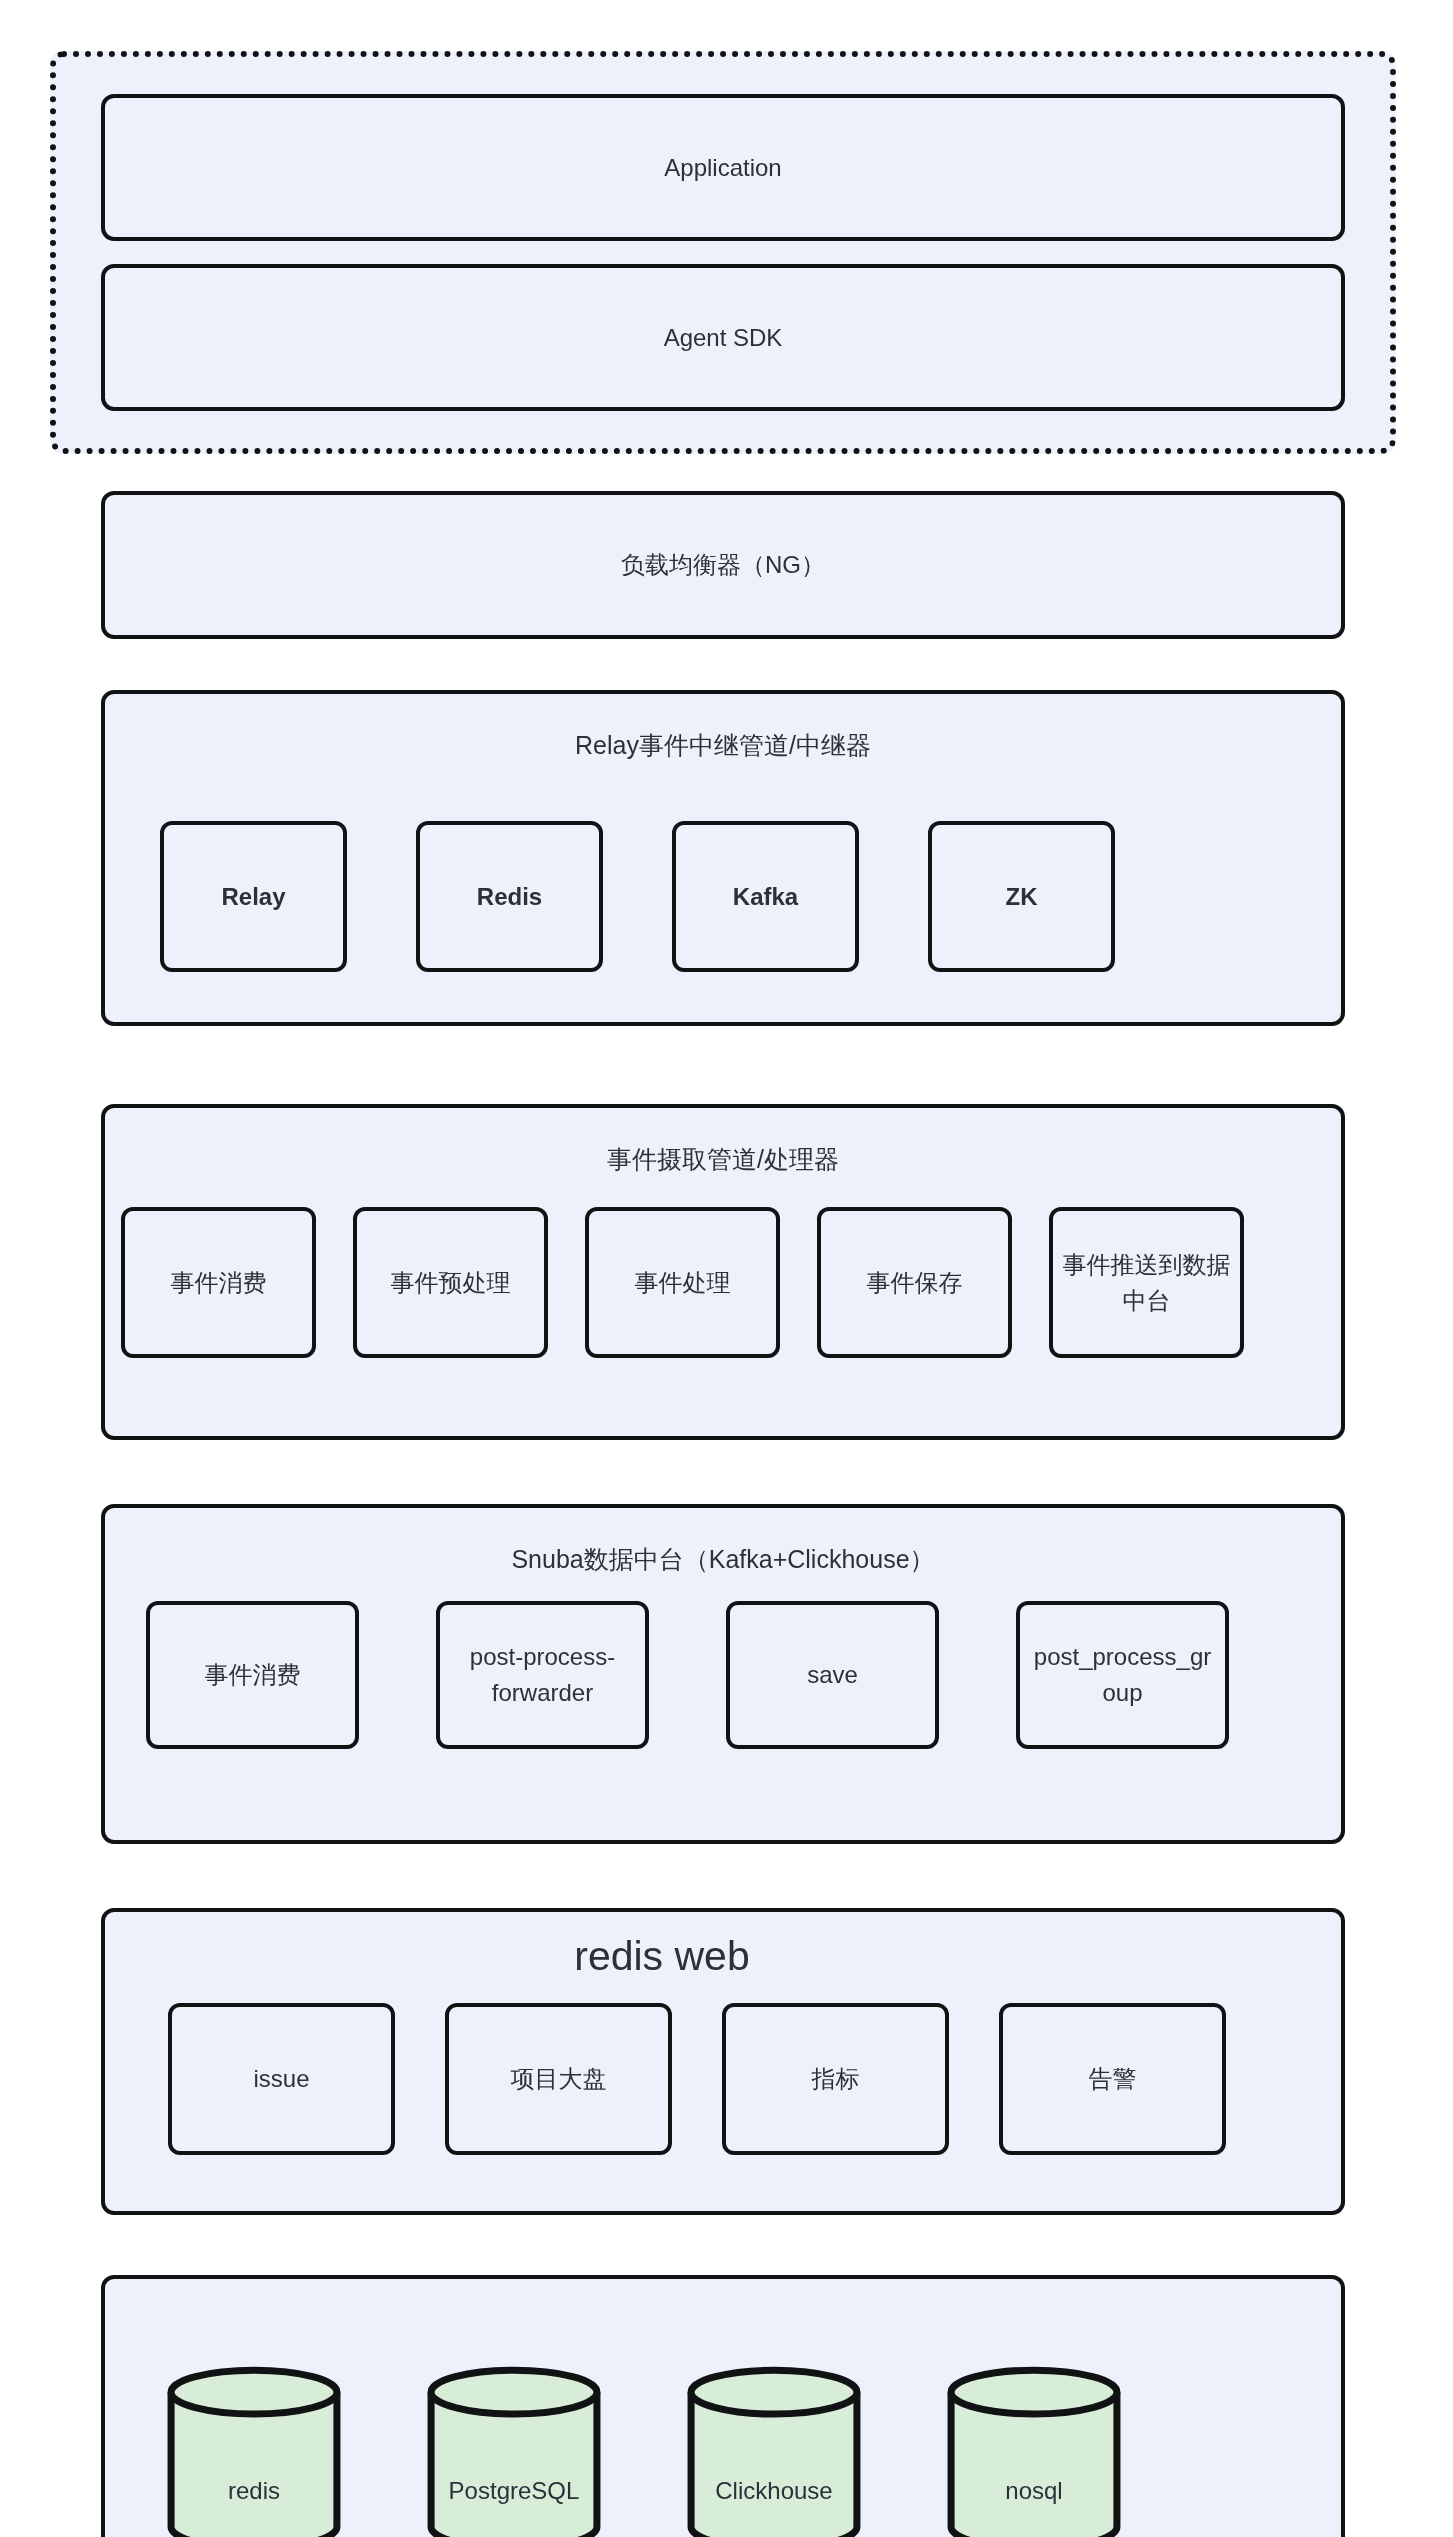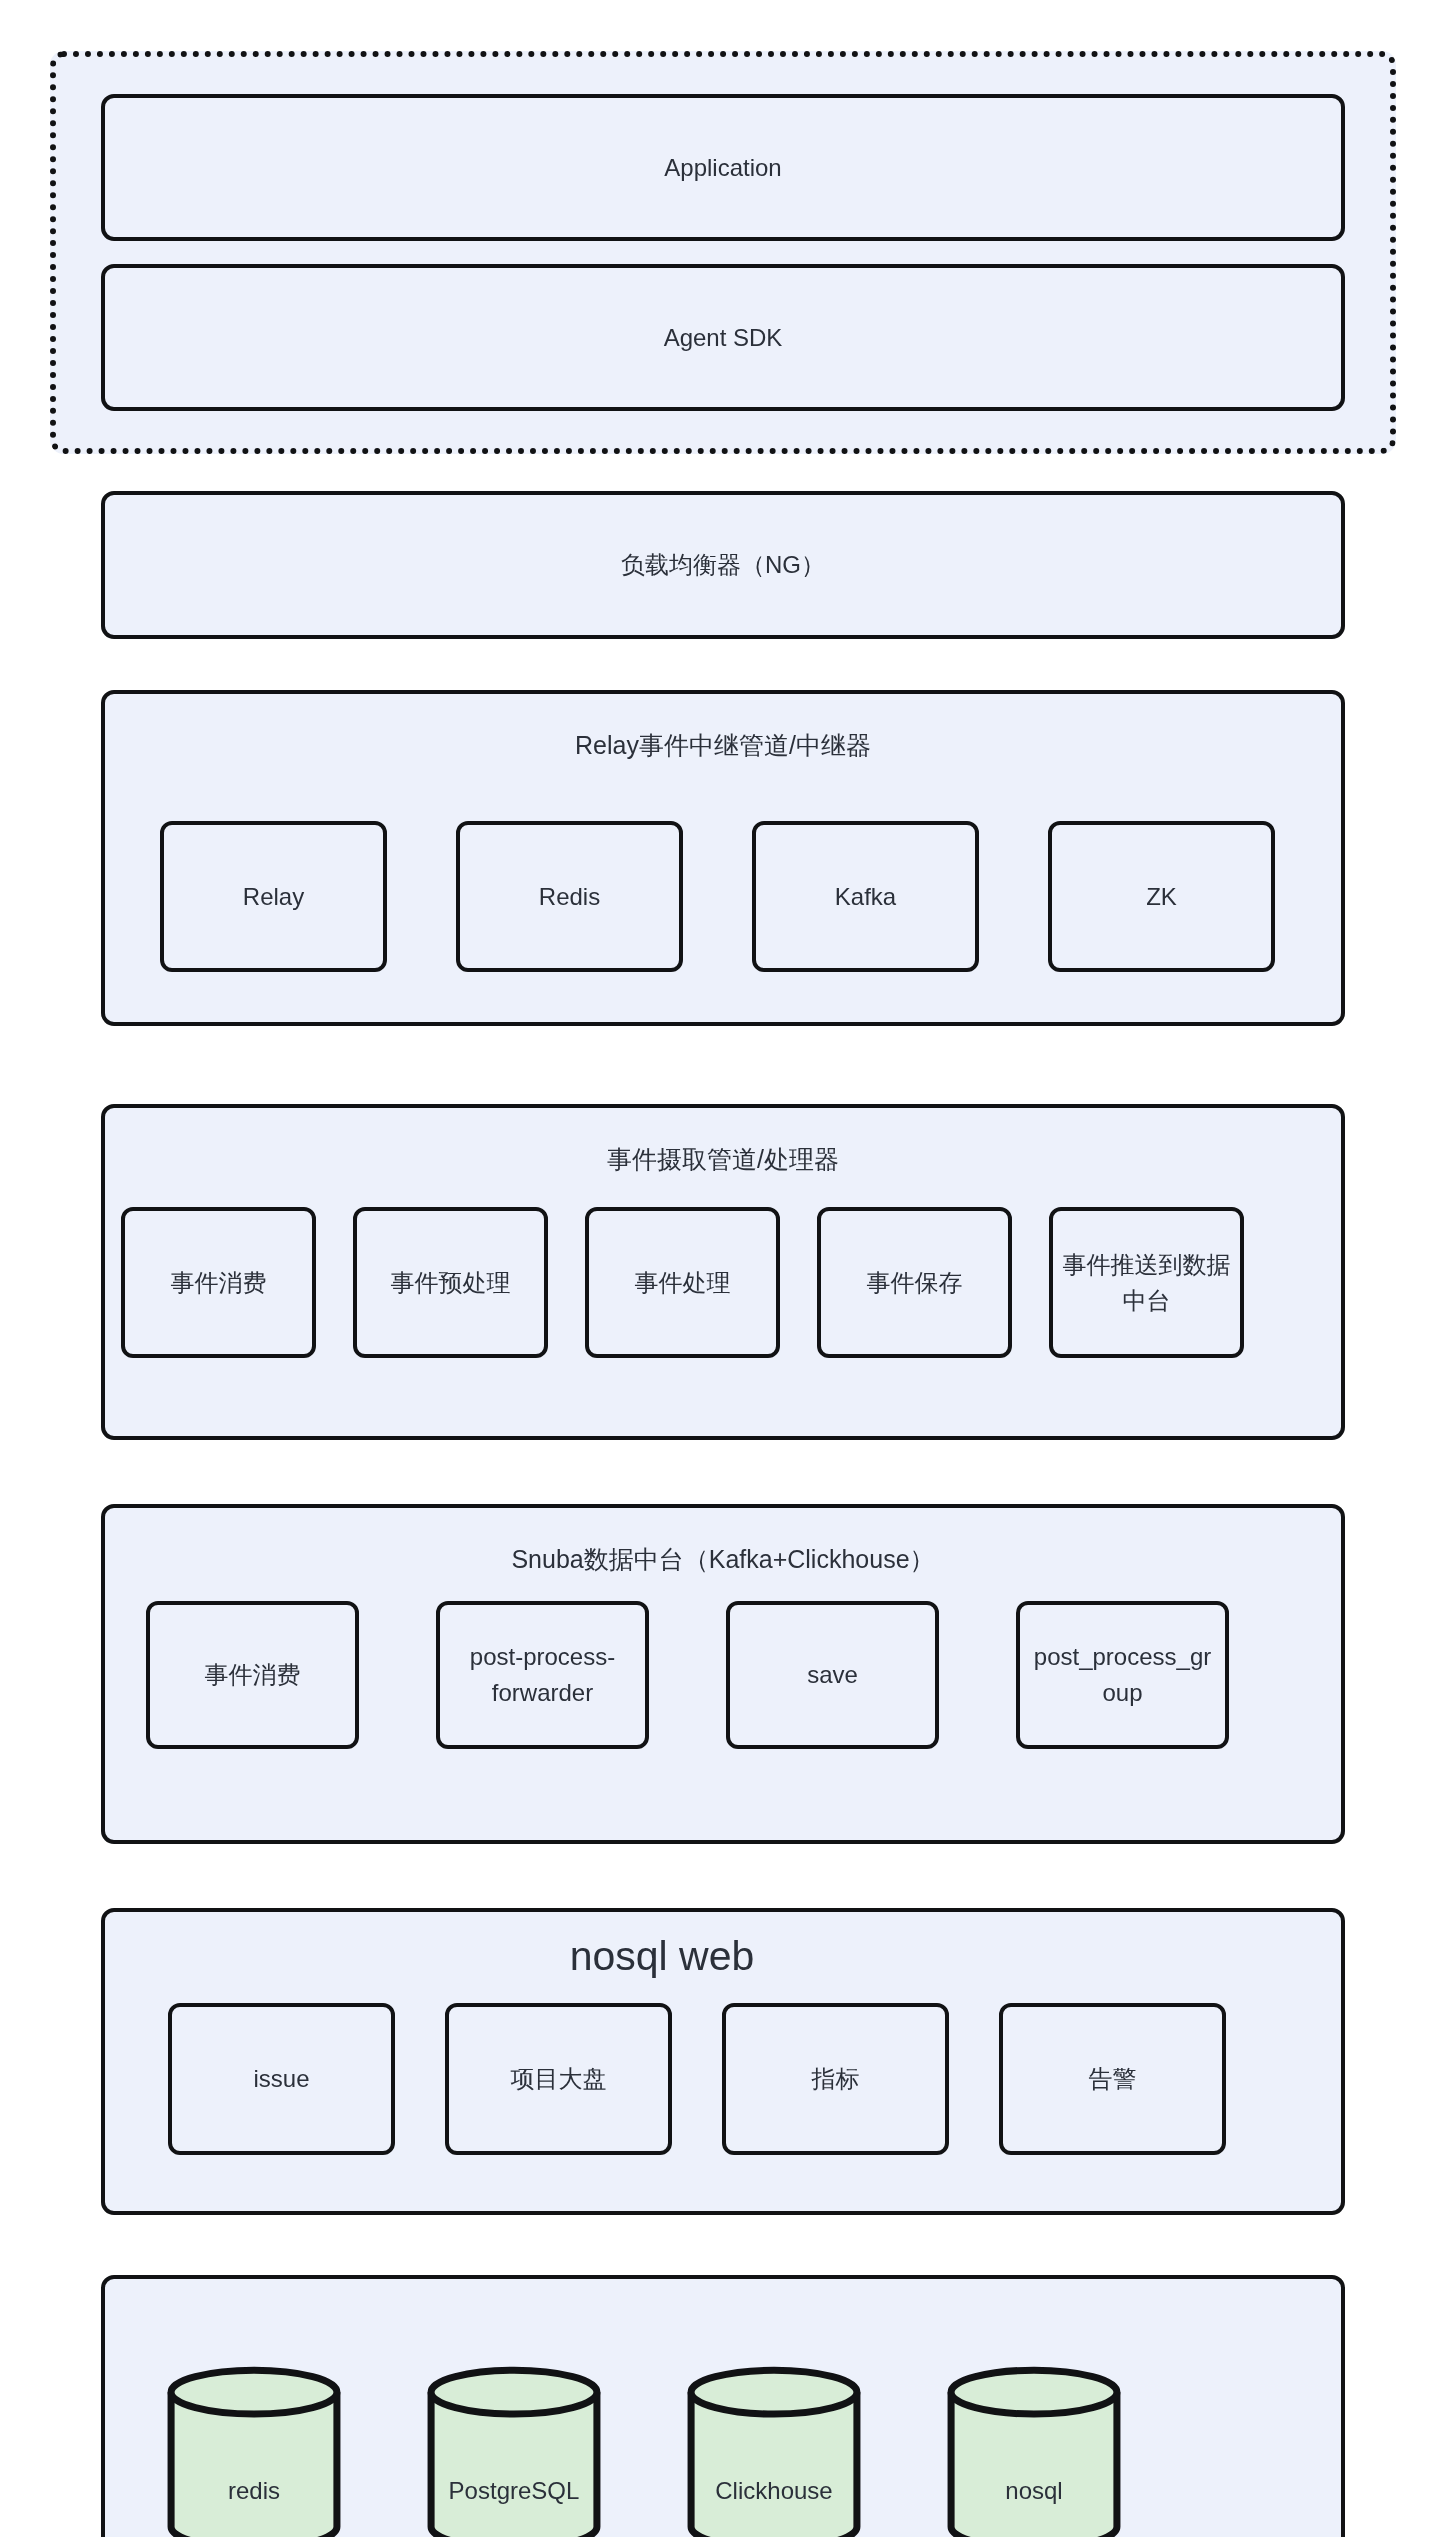--- a/index.html
+++ b/index.html
@@ -48,21 +48,21 @@
   .node{
     background:var(--box-fill);
     border:4px solid var(--border);border-radius:12px;
     display:flex;align-items:center;justify-content:center;
     flex:none;
   }
 
   
   .relay-section{top:690px;height:336px;}
   .relay-section .row{margin-top:61px;padding-left:55px;gap:69px;}
-  .relay-section .node{width:227px;height:151px;}
+  .relay-section .node{width:187px;height:151px;font-weight:bold;}
 
   
   .ingest-section{top:1104px;height:336px;}
   .ingest-section .row{margin-top:33px;padding-left:16px;gap:37px;}
   .ingest-section .node{width:195px;height:151px;}
 
   
   .snuba-section{top:1504px;height:340px;}
   .snuba-section .row{margin-top:27px;padding-left:41px;gap:77px;}
   .snuba-section .node{width:213px;height:148px;}
@@ -149,21 +149,21 @@
       <div class="node">
           <span class="label">save</span>
         </div>
       <div class="node">
           <span class="label">post_process_group</span>
         </div>
     </div>
   </div>
 
   <div class="panel section web-section">
-    <span class="title">nosql web</span>
+    <span class="title">redis web</span>
     <div class="row">
       <div class="node">
           <span class="label">issue</span>
         </div>
       <div class="node">
           <span class="label">项目大盘</span>
         </div>
       <div class="node">
           <span class="label">指标</span>
         </div>

